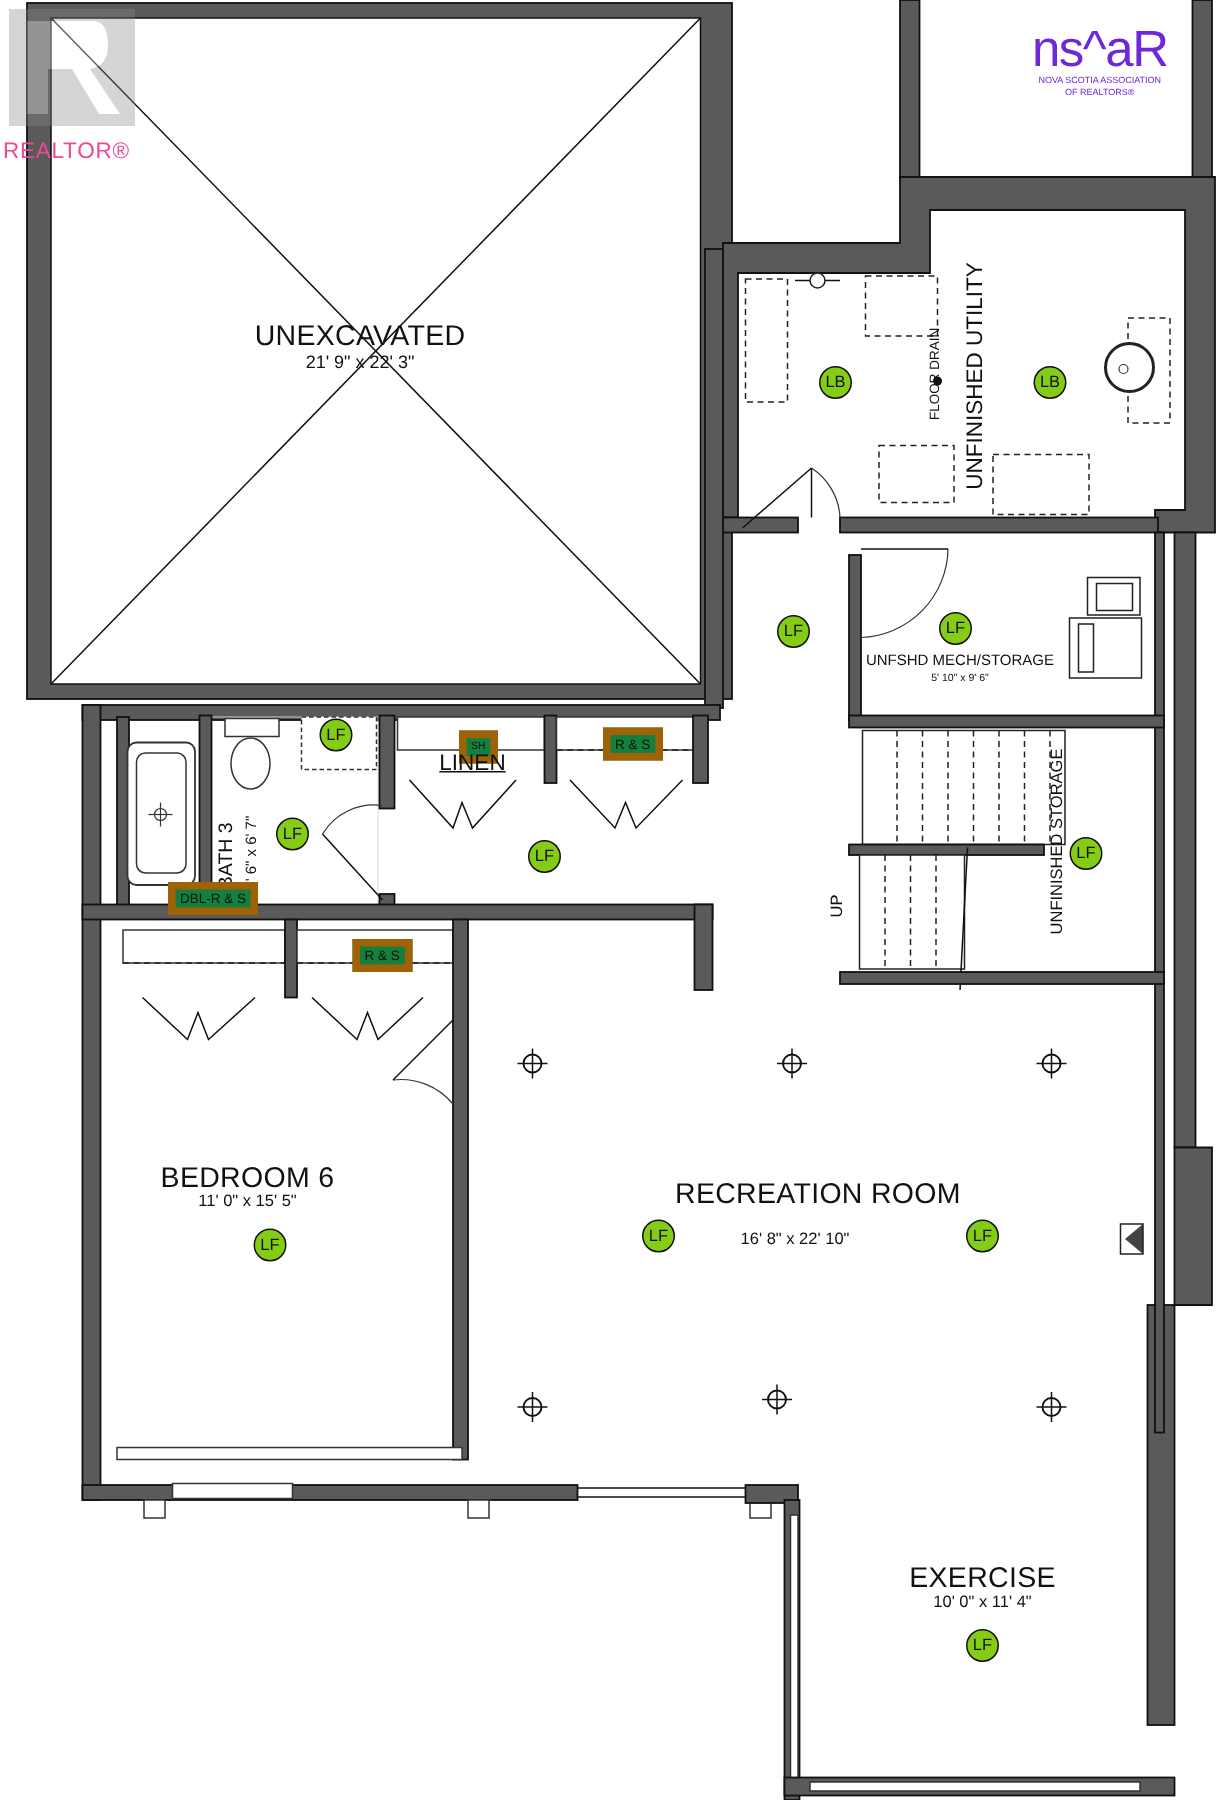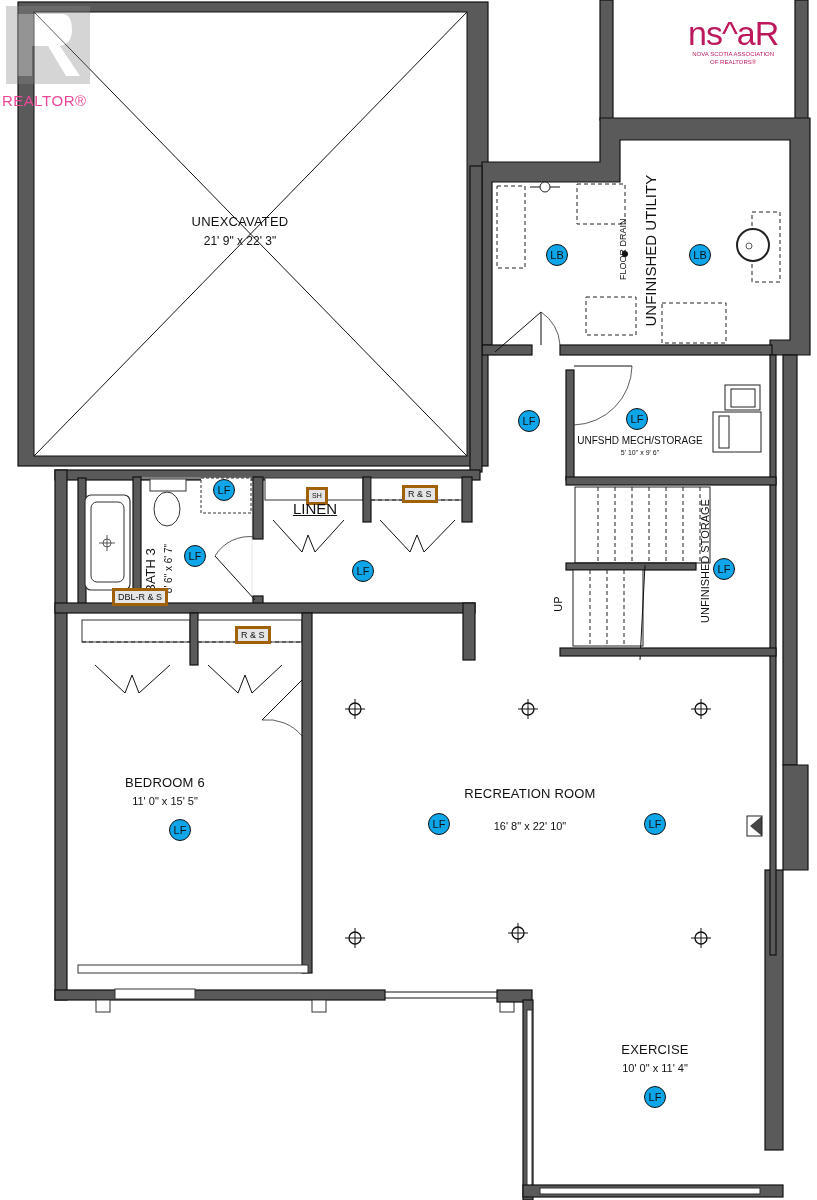--- a/index.html
+++ b/index.html
@@ -1,25 +1,25 @@
 <!DOCTYPE html>
 <html><head>
 <meta charset="utf-8">
 <style>
   html,body{margin:0;padding:0;background:#fff;}
   body{width:817px;height:1200px;position:relative;overflow:hidden;font-family:"Liberation Sans",sans-serif;}
   svg{position:absolute;left:0;top:0;}
   .lbl{position:absolute;color:#111;text-align:center;white-space:nowrap;font-family:"Liberation Sans",sans-serif;}
-  .room-name{font-size:13px;letter-spacing:0.2px;}
+  .room-name{font-size:19px;letter-spacing:0.2px;}
   .room-dim{font-size:11px;}
-  .lf{position:absolute;width:20px;height:20px;border:1.3px solid #111;border-radius:50%;font-size:11px;line-height:20px;text-align:center;background:#0ea5e9;color:#111;font-family:"Liberation Sans",sans-serif;}
+  .lf{position:absolute;width:20px;height:20px;border:1.3px solid #111;border-radius:50%;font-size:11px;line-height:20px;text-align:center;background:#84cc16;color:#111;font-family:"Liberation Sans",sans-serif;}
   .vert{transform-origin:center center;}
-  .tag{position:absolute;border:3px solid #a16207;font-size:9px;padding:0 3px;background:#e5e5e5;line-height:12px;color:#111;}
+  .tag{position:absolute;border:5px solid #a16207;font-size:9px;padding:0 3px;background:#15803d;line-height:12px;color:#111;}
   .logo-realtor{position:absolute;left:2px;top:92px;font-size:15px;color:#ec4899;letter-spacing:0.5px;}
-  .logo-nsar{position:absolute;left:688px;top:16px;color:#be185d;text-align:center;}
+  .logo-nsar{position:absolute;left:688px;top:16px;color:#6d28d9;text-align:center;}
   .logo-nsar .big{font-size:34px;line-height:34px;letter-spacing:-1px;}
   .logo-nsar .small{font-size:6px;line-height:8px;}
 </style>
 </head>
 <body>
 
 <svg width="817" height="1200" viewBox="0 0 817 1200">
   <defs>
     <style>
       .w{fill:#5a5a5a;stroke:#111;stroke-width:1.2;}

